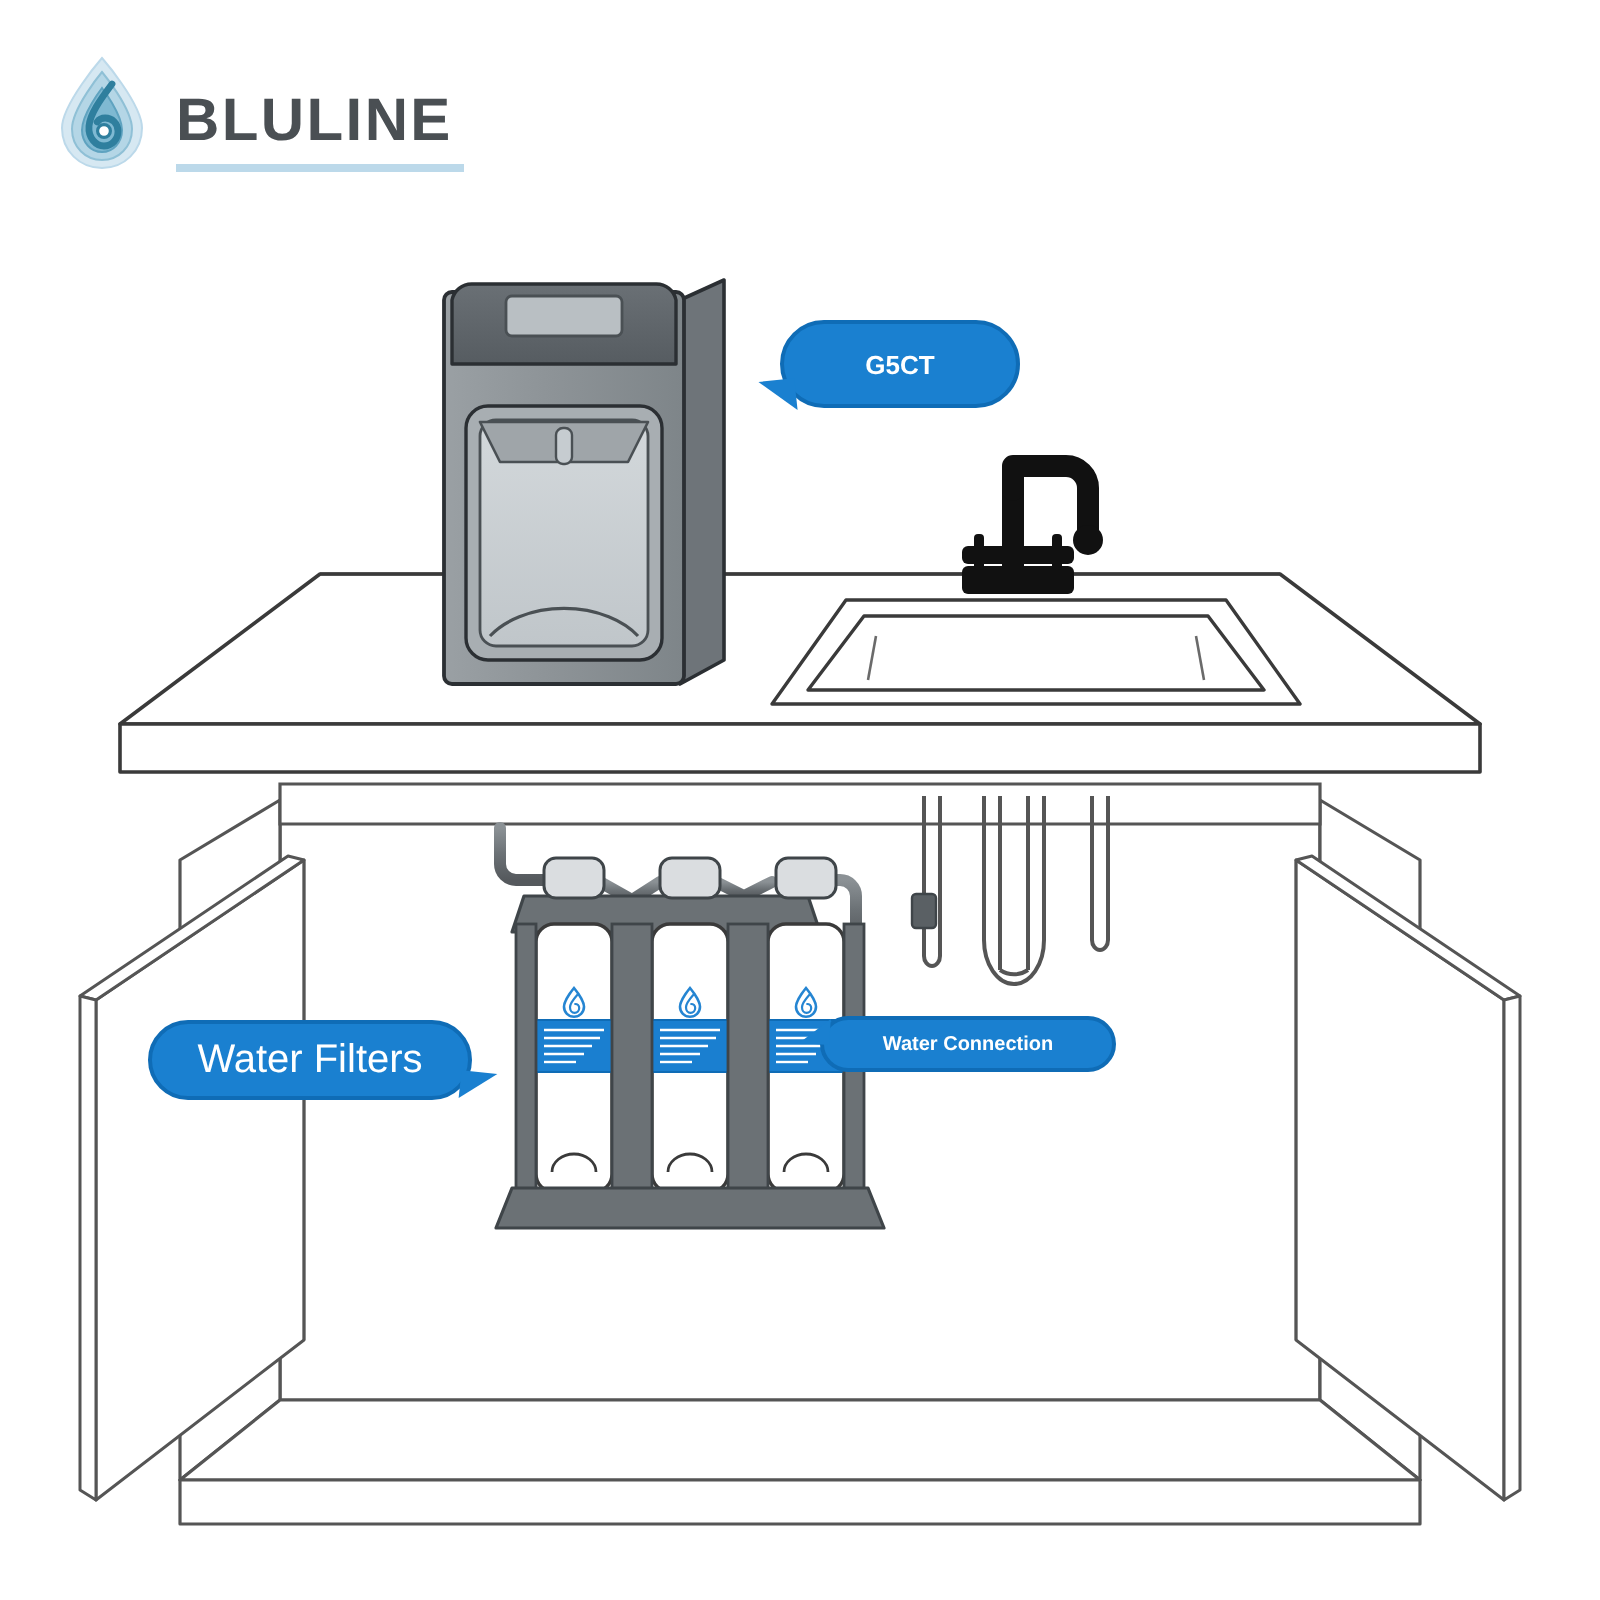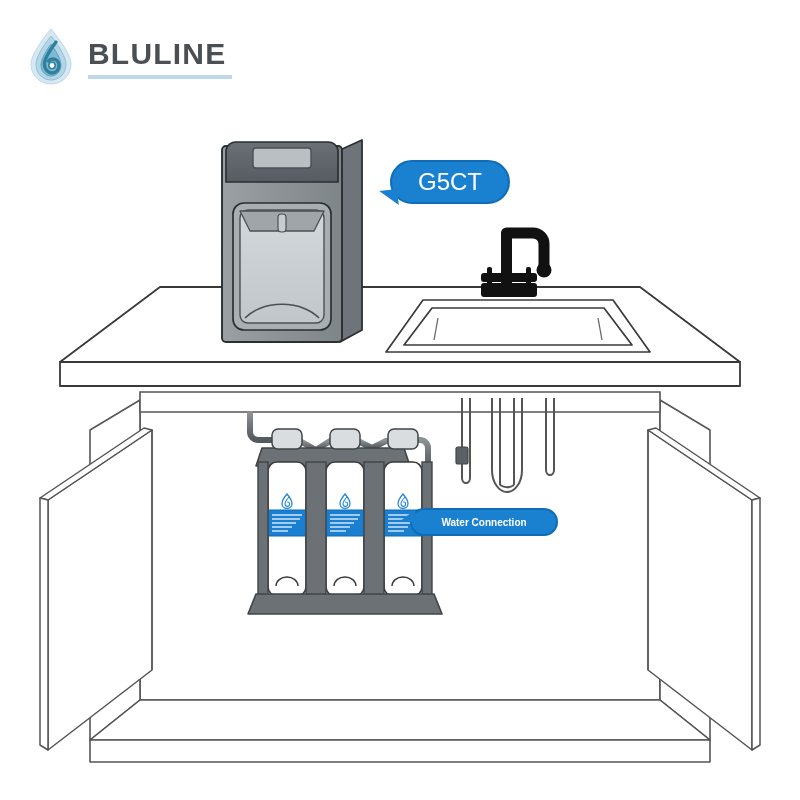--- a/index.html
+++ b/index.html
@@ -24,21 +24,21 @@
     width: 800px;
     height: 800px;
     display: block;
   }
   
   .brand {
     position: absolute;
     left: 28px;
     top: 28px;
     display: flex;
-    align-items: center;
+    align-items: flex-end;
     gap: 14px;
   }
   .brand-mark {
     width: 46px;
     height: 58px;
     flex: 0 0 auto;
   }
   .brand-text-wrap {
     display: flex;
     flex-direction: column;
@@ -73,21 +73,22 @@
     position: absolute;
     width: 0;
     height: 0;
   }
   #callout-g5ct {
     left: 390px;
     top: 160px;
     width: 120px;
     height: 44px;
     border-radius: 22px;
-    font-size: 24px;
+    font-size: 13px;
+    font-weight: bold;
   }
   #callout-g5ct .callout-tail {
     left: -12px;
     bottom: -4px;
     border-top: 16px solid #1a80d0;
     border-left: 18px solid transparent;
     transform: rotate(-6deg);
   }
   #callout-filters {
     left: 74px;
@@ -356,19 +357,23 @@
       <path d="M256 594 L434 594 L442 614 L248 614 Z" fill="#6b7175" stroke="#3f4549" stroke-width="1.6" stroke-linejoin="round"></path>
     </g>
 
   </svg>
 
   <div class="callout" id="callout-g5ct">
     <span class="callout-tail"></span>
     <span>G5CT</span>
   </div>
 
+  <div class="callout" id="callout-filters">
+    <span class="callout-tail"></span>
+    <span>Water Filters</span>
+  </div>
 
   <div class="callout" id="callout-connection">
     <span class="callout-tail"></span>
     <span>Water Connection</span>
   </div>
 
 </div>
 
 </body></html>

